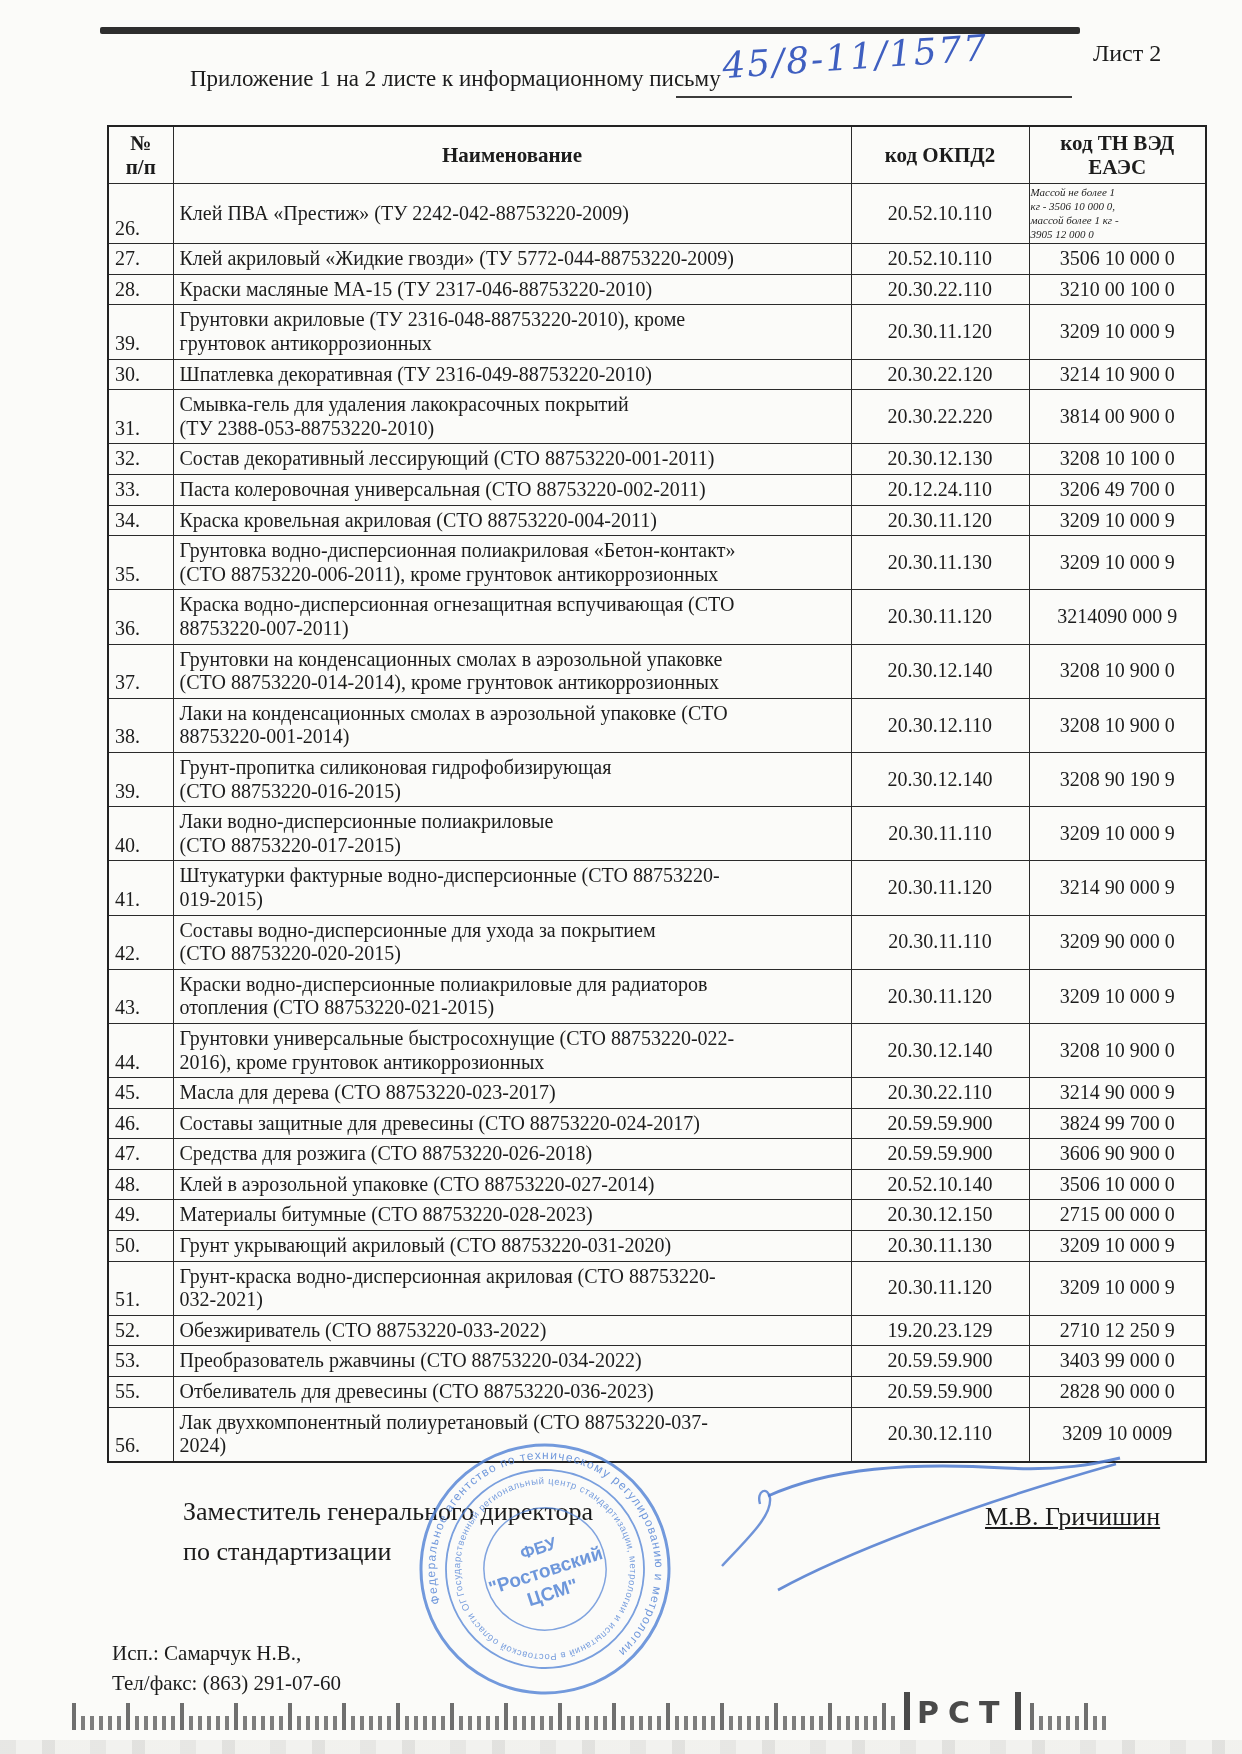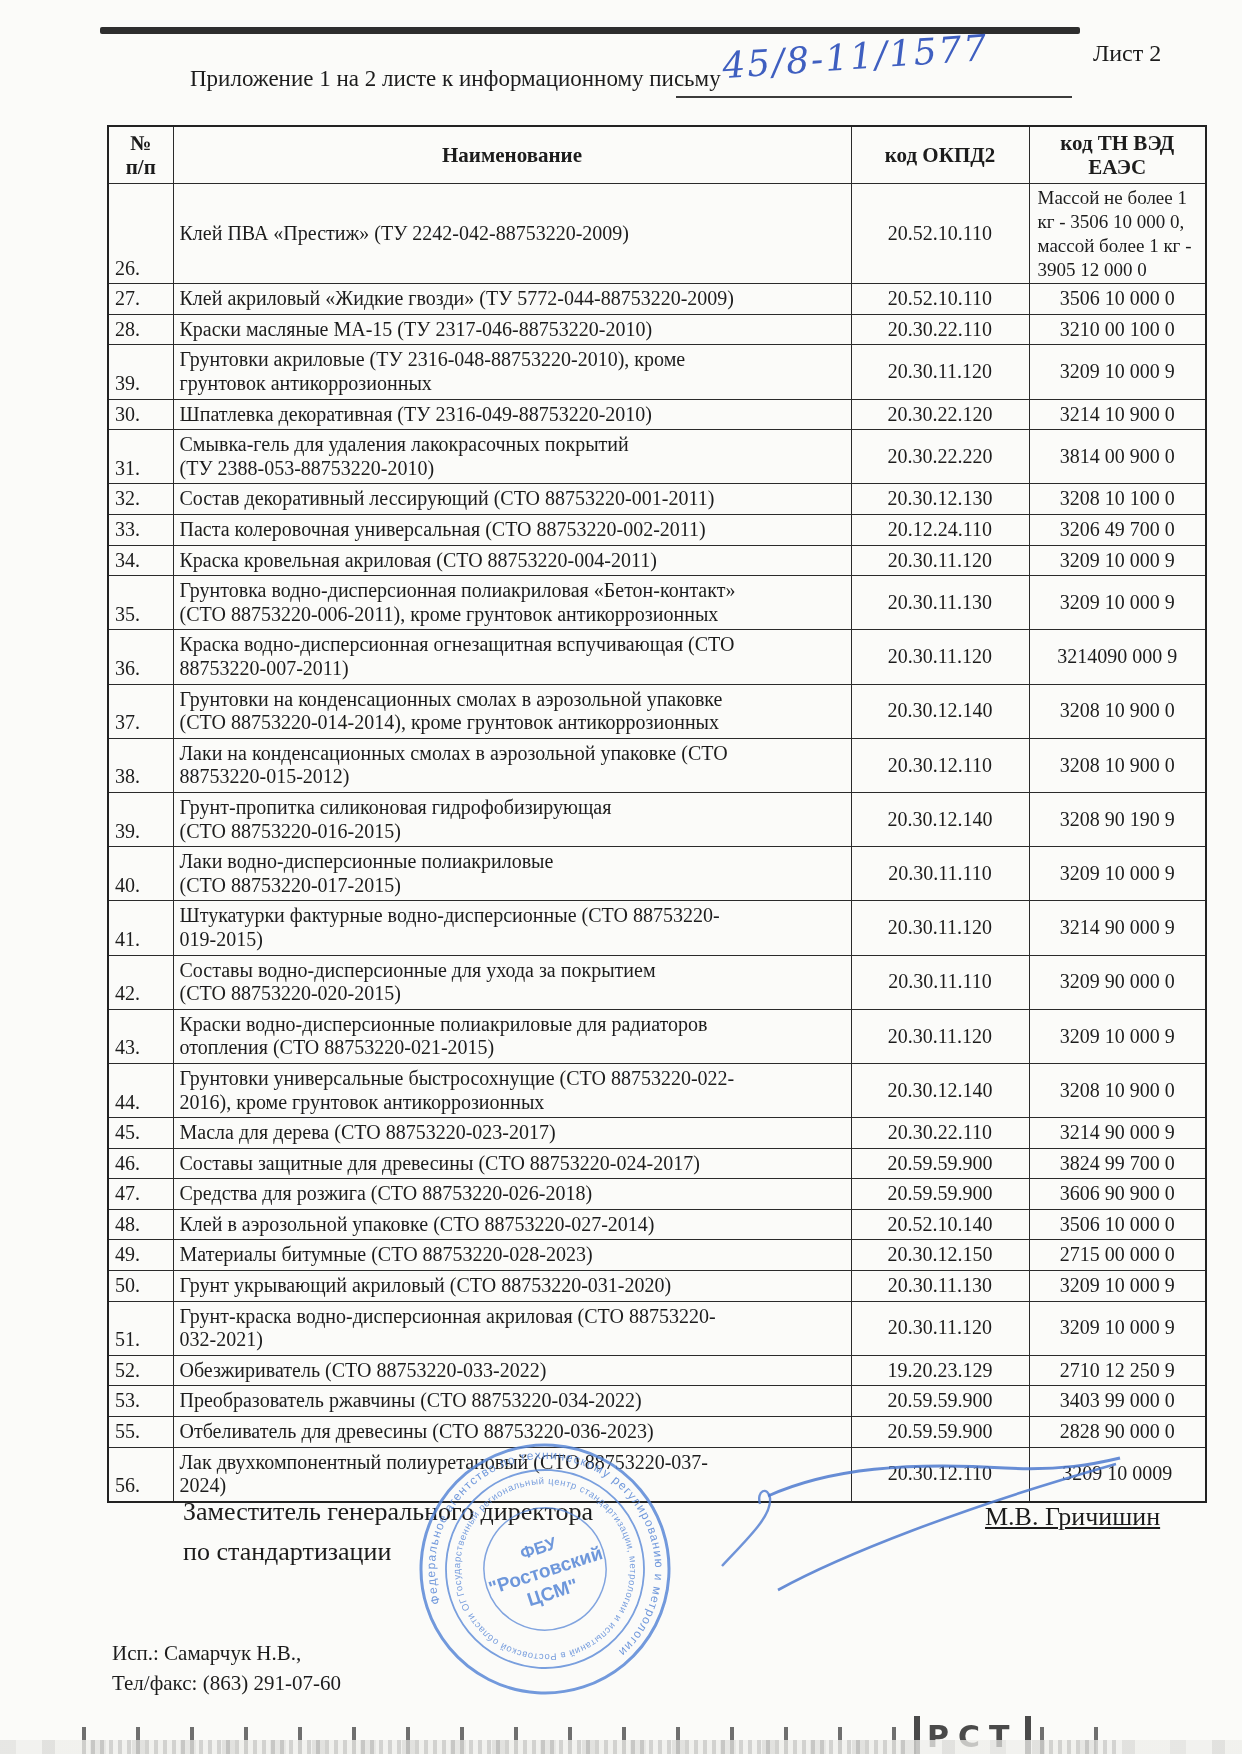--- a/index.html
+++ b/index.html
@@ -12,25 +12,25 @@
   .handwritten{position:absolute;left:722px;top:36px;font-size:36px;font-style:italic;
                color:#3f5fc0;transform:rotate(-4deg);letter-spacing:2px;font-family:"DejaVu Serif",serif;}
   table.doc{position:absolute;left:107px;top:125px;width:1098px;border-collapse:collapse;table-layout:fixed;
             border:2.5px solid #222;}
   table.doc th,table.doc td{border:1.5px solid #2b2b2b;}
   table.doc th{font-size:21px;font-weight:bold;text-align:center;padding:4px 2px;line-height:1.15;}
   table.doc td{font-size:20px;line-height:1.18;padding:3px 6px;}
   td.col-num{vertical-align:bottom;padding-left:9px;}
   td.col-name{white-space:pre-line;padding-left:10px;vertical-align:middle;}
   td.col-okpd2,td.col-tnved{text-align:center;vertical-align:middle;}
-  td.col-tnved.small{font-size:19px;text-align:left;white-space:pre-line;line-height:1.25;padding:2px 4px 2px 8px;}
+  td.col-tnved.small{font-size:11px;text-align:left;white-space:pre-line;line-height:1.25;padding:2px 4px 2px 1px;font-style:italic;}
   .sig-title{position:absolute;left:183px;top:1492px;font-size:26px;line-height:1.55;}
   .sig-name{position:absolute;left:985px;top:1502px;font-size:26px;text-decoration:underline;}
   .executor{position:absolute;left:112px;top:1638px;font-size:21px;line-height:1.45;}
-  .ruler{position:absolute;left:82px;top:1688px;width:1110px;height:42px;display:flex;align-items:flex-end;gap:5px;margin-top:24px;}
+  .ruler{position:absolute;left:72px;top:1688px;width:1110px;height:42px;display:flex;align-items:flex-end;gap:5px;}
   .tick{width:4px;background:#5f5f5f;flex:0 0 auto;}
   .tick.short{height:14px;opacity:.8;}
   .tick.tall{height:27px;opacity:.9;}
   .rst{display:flex;align-items:flex-end;gap:7px;margin:0 4px;flex:0 0 auto;}
   .rst .bar{width:6px;height:38px;background:#4a4a4a;}
   .rst .rst-label{font-family:"DejaVu Sans",sans-serif;font-weight:700;font-size:30px;line-height:34px;
                   color:#4a4a4a;letter-spacing:9px;}
   .stamp{position:absolute;left:416px;top:1440px;transform:rotate(-18deg);opacity:.92;}
   .sig-strokes{position:absolute;left:660px;top:1438px;}
   .bottom-band{position:absolute;left:0;bottom:0;width:1242px;height:14px;opacity:.75;
@@ -147,21 +147,21 @@
         <tr>
           <td class="col-num">37.</td>
           <td class="col-name">Грунтовки на конденсационных смолах в аэрозольной упаковке
 (СТО 88753220-014-2014), кроме грунтовок антикоррозионных</td>
           <td class="col-okpd2">20.30.12.140</td>
           <td class="col-tnved">3208 10 900 0</td>
         </tr>
         <tr>
           <td class="col-num">38.</td>
           <td class="col-name">Лаки на конденсационных смолах в аэрозольной упаковке (СТО
-88753220-015-2012)</td>
+88753220-001-2014)</td>
           <td class="col-okpd2">20.30.12.110</td>
           <td class="col-tnved">3208 10 900 0</td>
         </tr>
         <tr>
           <td class="col-num">39.</td>
           <td class="col-name">Грунт-пропитка силиконовая гидрофобизирующая
 (СТО 88753220-016-2015)</td>
           <td class="col-okpd2">20.30.12.140</td>
           <td class="col-tnved">3208 90 190 9</td>
         </tr>

